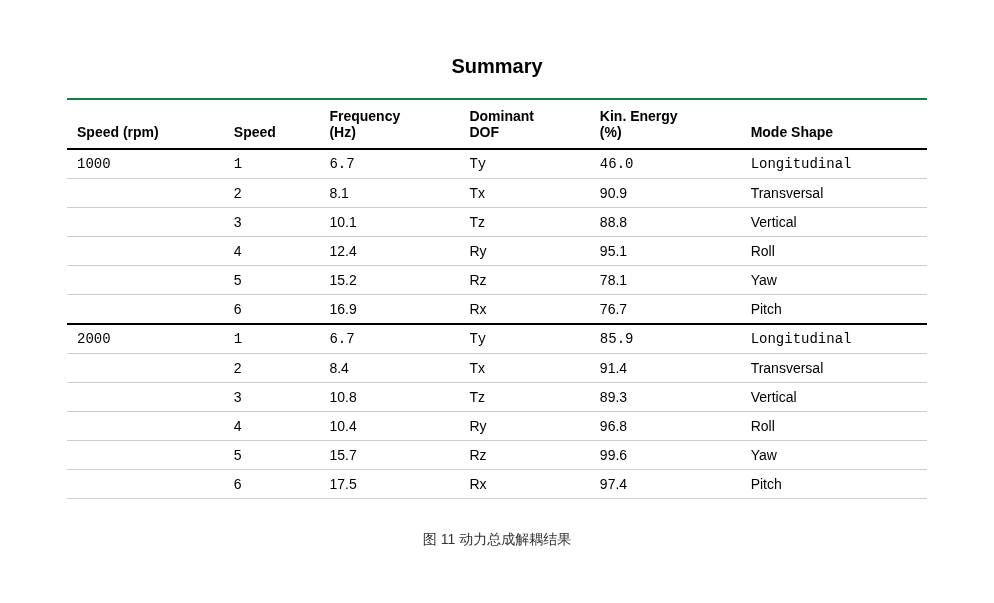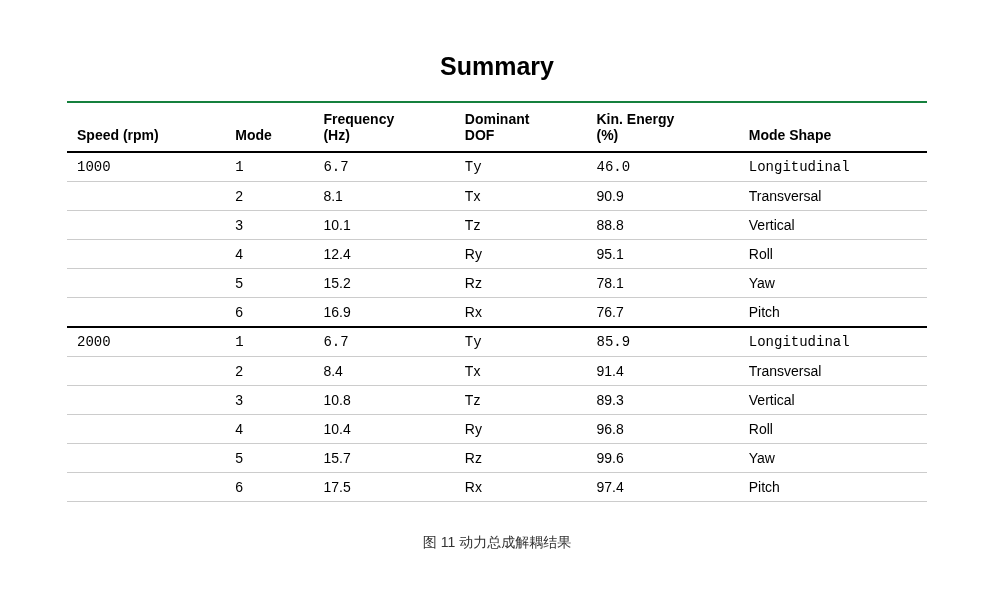--- a/index.html
+++ b/index.html
@@ -20,21 +20,21 @@
       min-height: 603px;
       padding: 20px;
     }
 
     .container {
       width: 860px;
     }
 
     .title {
       text-align: center;
-      font-size: 25px;
+      font-size: 20px;
       font-weight: bold;
       margin-bottom: 20px;
     }
 
     table {
       width: 100%;
       border-collapse: collapse;
     }
 
     th {
@@ -67,21 +67,21 @@
 </head>
 <body>
 
 <div class="container">
   <div class="title">Summary</div>
 
   <table>
     <thead>
       <tr>
       <th>Speed (rpm)</th>
-          <th>Mode</th>
+          <th>Speed</th>
           <th>Frequency<br>(Hz)</th>
           <th>Dominant<br>DOF</th>
           <th>Kin. Energy<br>(%)</th>
           <th>Mode Shape</th>
         </tr>
     </thead>
     <tbody id="table-body">
     <tr class="speed-row">
           <td>1000</td>
           <td>1</td>

